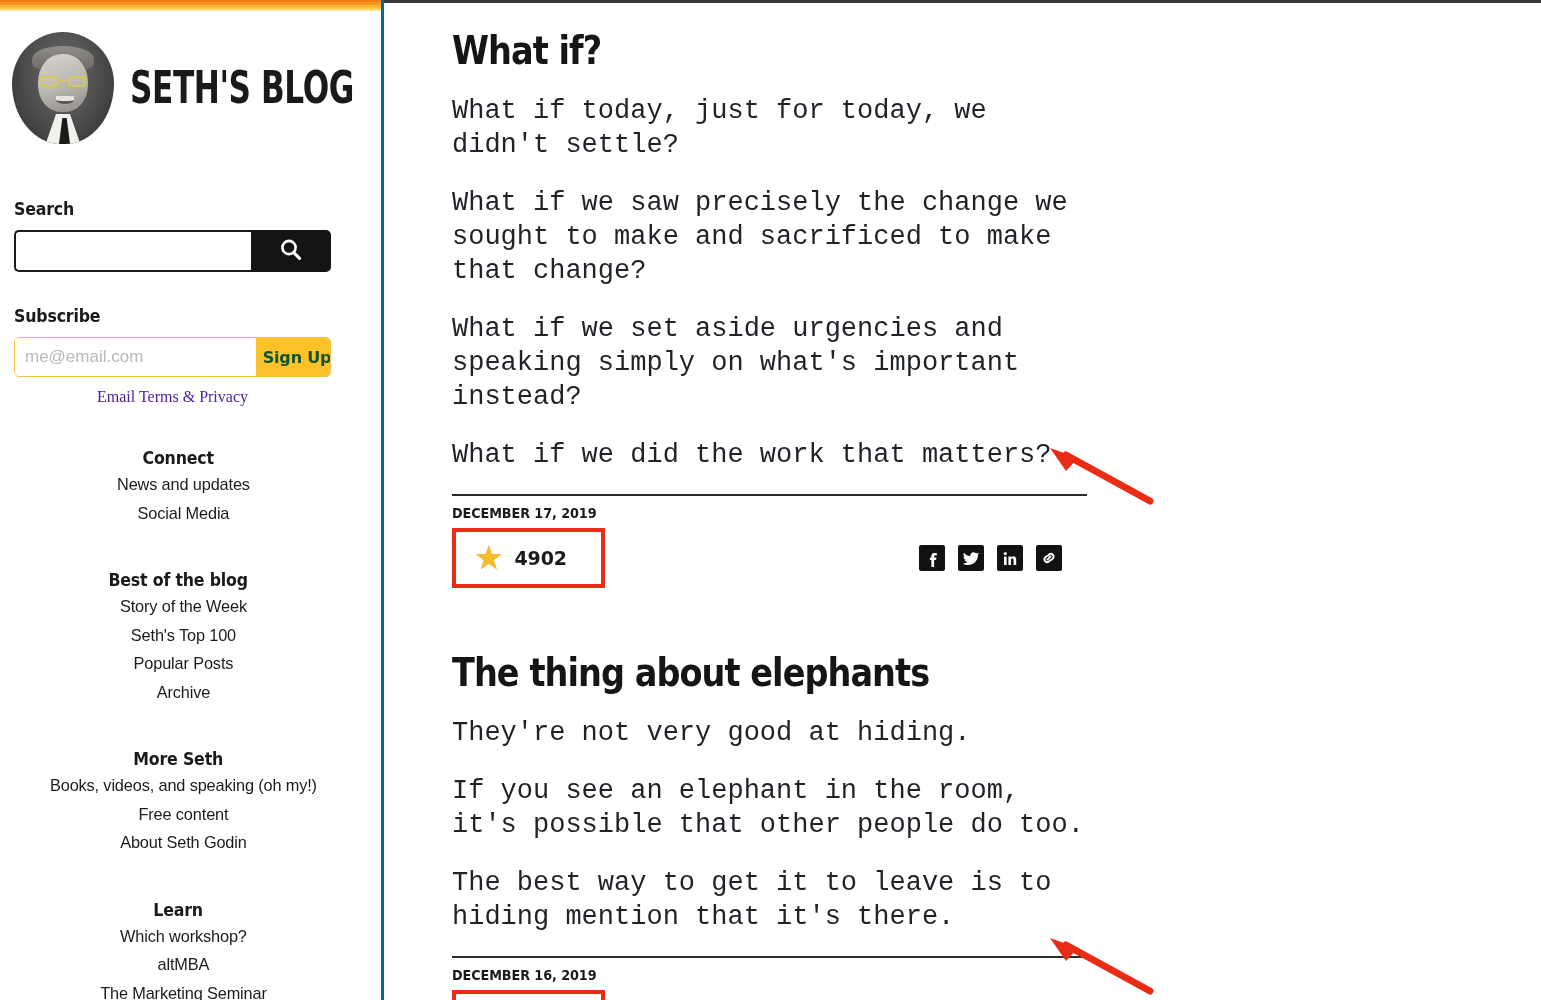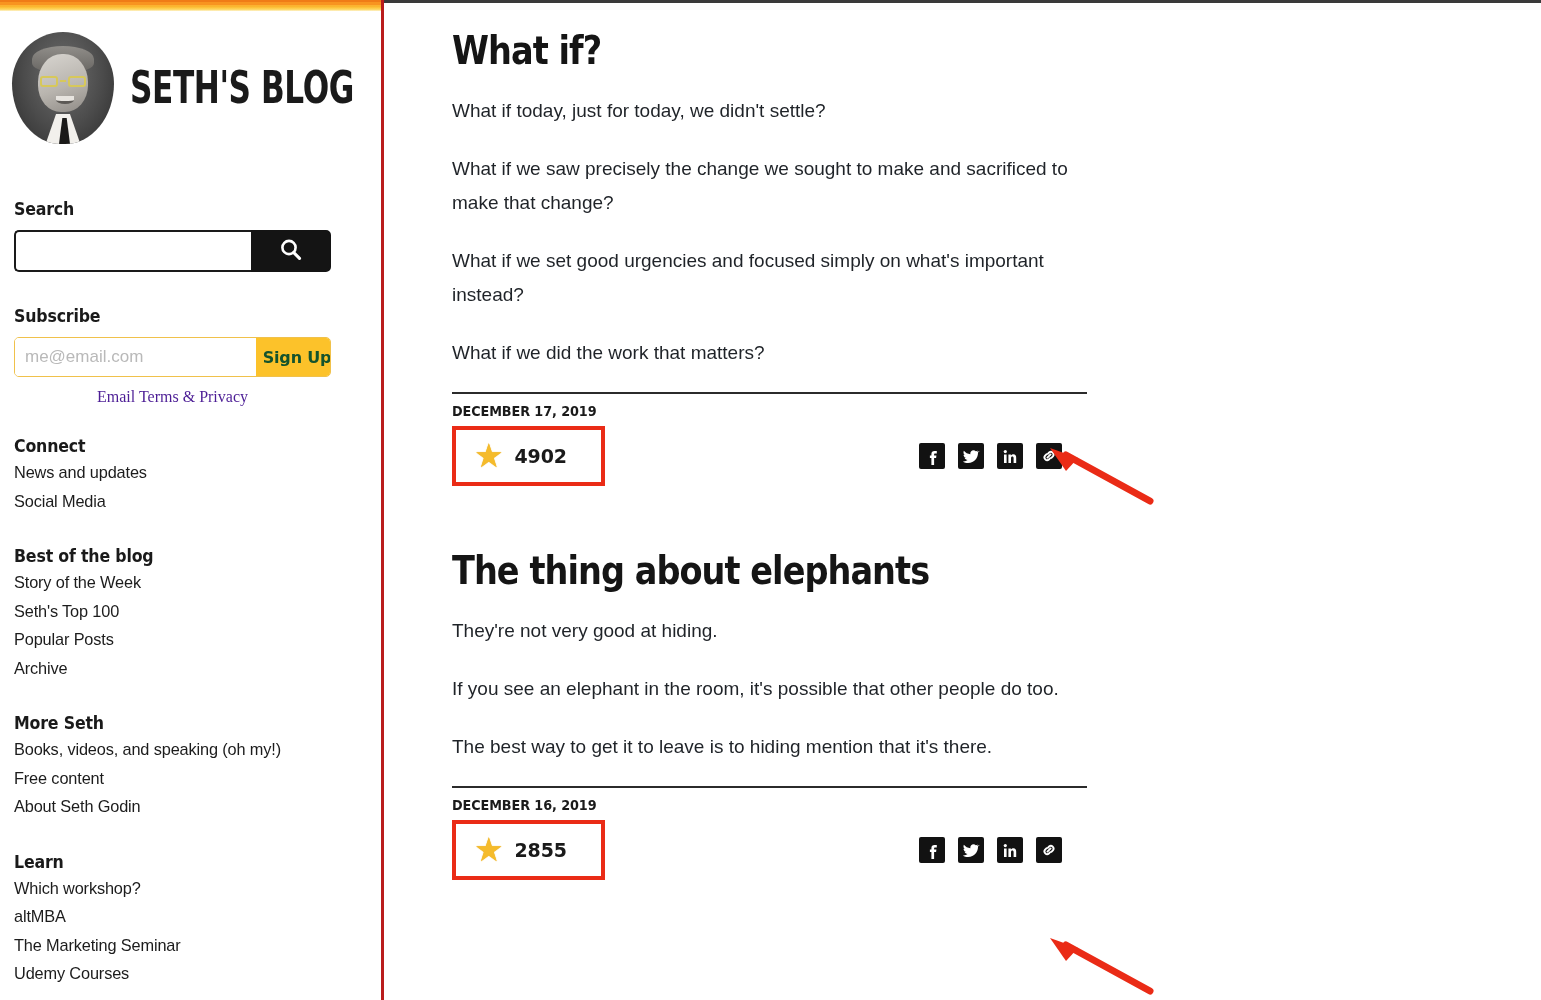--- a/index.html
+++ b/index.html
@@ -20,21 +20,21 @@
     display: flex;
   }
 
   
   #sidebar {
     position: relative;
     width: 384px;
     height: 1000px;
     flex: 0 0 384px;
     background: #ffffff;
-    border-right: 3px solid #b91c1c;
+    border-right: 3px solid #0369a1;
     overflow: hidden;
   }
 
   #top-accent-bar {
     width: 100%;
     height: 11px;
     background: linear-gradient(to bottom,
         #f07c17 0%, #f07c17 18%,
         #f89420 20%, #f89420 42%,
         #fbb130 46%, #fbb62f 62%,
@@ -194,21 +194,21 @@
     text-align: center;
     width: 317px;
     margin-top: 11px;
     font-family: "Liberation Serif", serif;
     font-size: 16px;
     color: #4c1d95;
     text-decoration: none;
     cursor: pointer;
   }
 
-  .nav-group { margin-top: 30px; }
+  .nav-group { margin-top: 42px; text-align: center; }
   .nav-group .side-heading { margin-bottom: 3px; }
   .nav-link {
     display: block;
     font-family: "Liberation Sans", sans-serif;
     font-size: 17px;
     line-height: 28.5px;
     color: #1c1c1c;
     text-decoration: none;
     cursor: pointer;
     letter-spacing: -0.15px;
@@ -236,22 +236,22 @@
     font-size: 39px;
     color: #151515;
     letter-spacing: -1.1px;
     transform: scaleX(0.86);
     transform-origin: left center;
     line-height: 1.08;
     margin-bottom: 22px;
   }
 
   .post-para {
-    font-family: Liberation Sans, sans-serif;
-    font-size: 19px;
+    font-family: Liberation Mono, monospace;
+    font-size: 27px;
     line-height: 34px;
     color: #1f2328;
     margin-bottom: 24px;
   }
   .post-para:last-of-type { margin-bottom: 0; }
 
   .post-rule {
     margin-top: 22px;
     border: none;
     border-top: 2px solid #2b2b2b;
@@ -400,21 +400,21 @@
     </div>
   </aside>
 
   <main id="main">
     <div id="main-inner">
 
       <article class="post">
         <h1 class="post-title">What if?</h1>
         <p class="post-para">What if today, just for today, we didn't settle?</p>
         <p class="post-para">What if we saw precisely the change we sought to make and sacrificed to make that change?</p>
-        <p class="post-para">What if we set good urgencies and focused simply on what's important instead?</p>
+        <p class="post-para">What if we set aside urgencies and speaking simply on what's important instead?</p>
         <p class="post-para">What if we did the work that matters?</p>
         <hr class="post-rule">
         <div class="post-date">DECEMBER 17, 2019</div>
         <div class="post-footer">
           <div class="star-box">
             <span class="star-glyph">★</span>
             <span class="star-count">4902</span>
           </div>
           <div class="share-row">
             <span class="share-icon">

